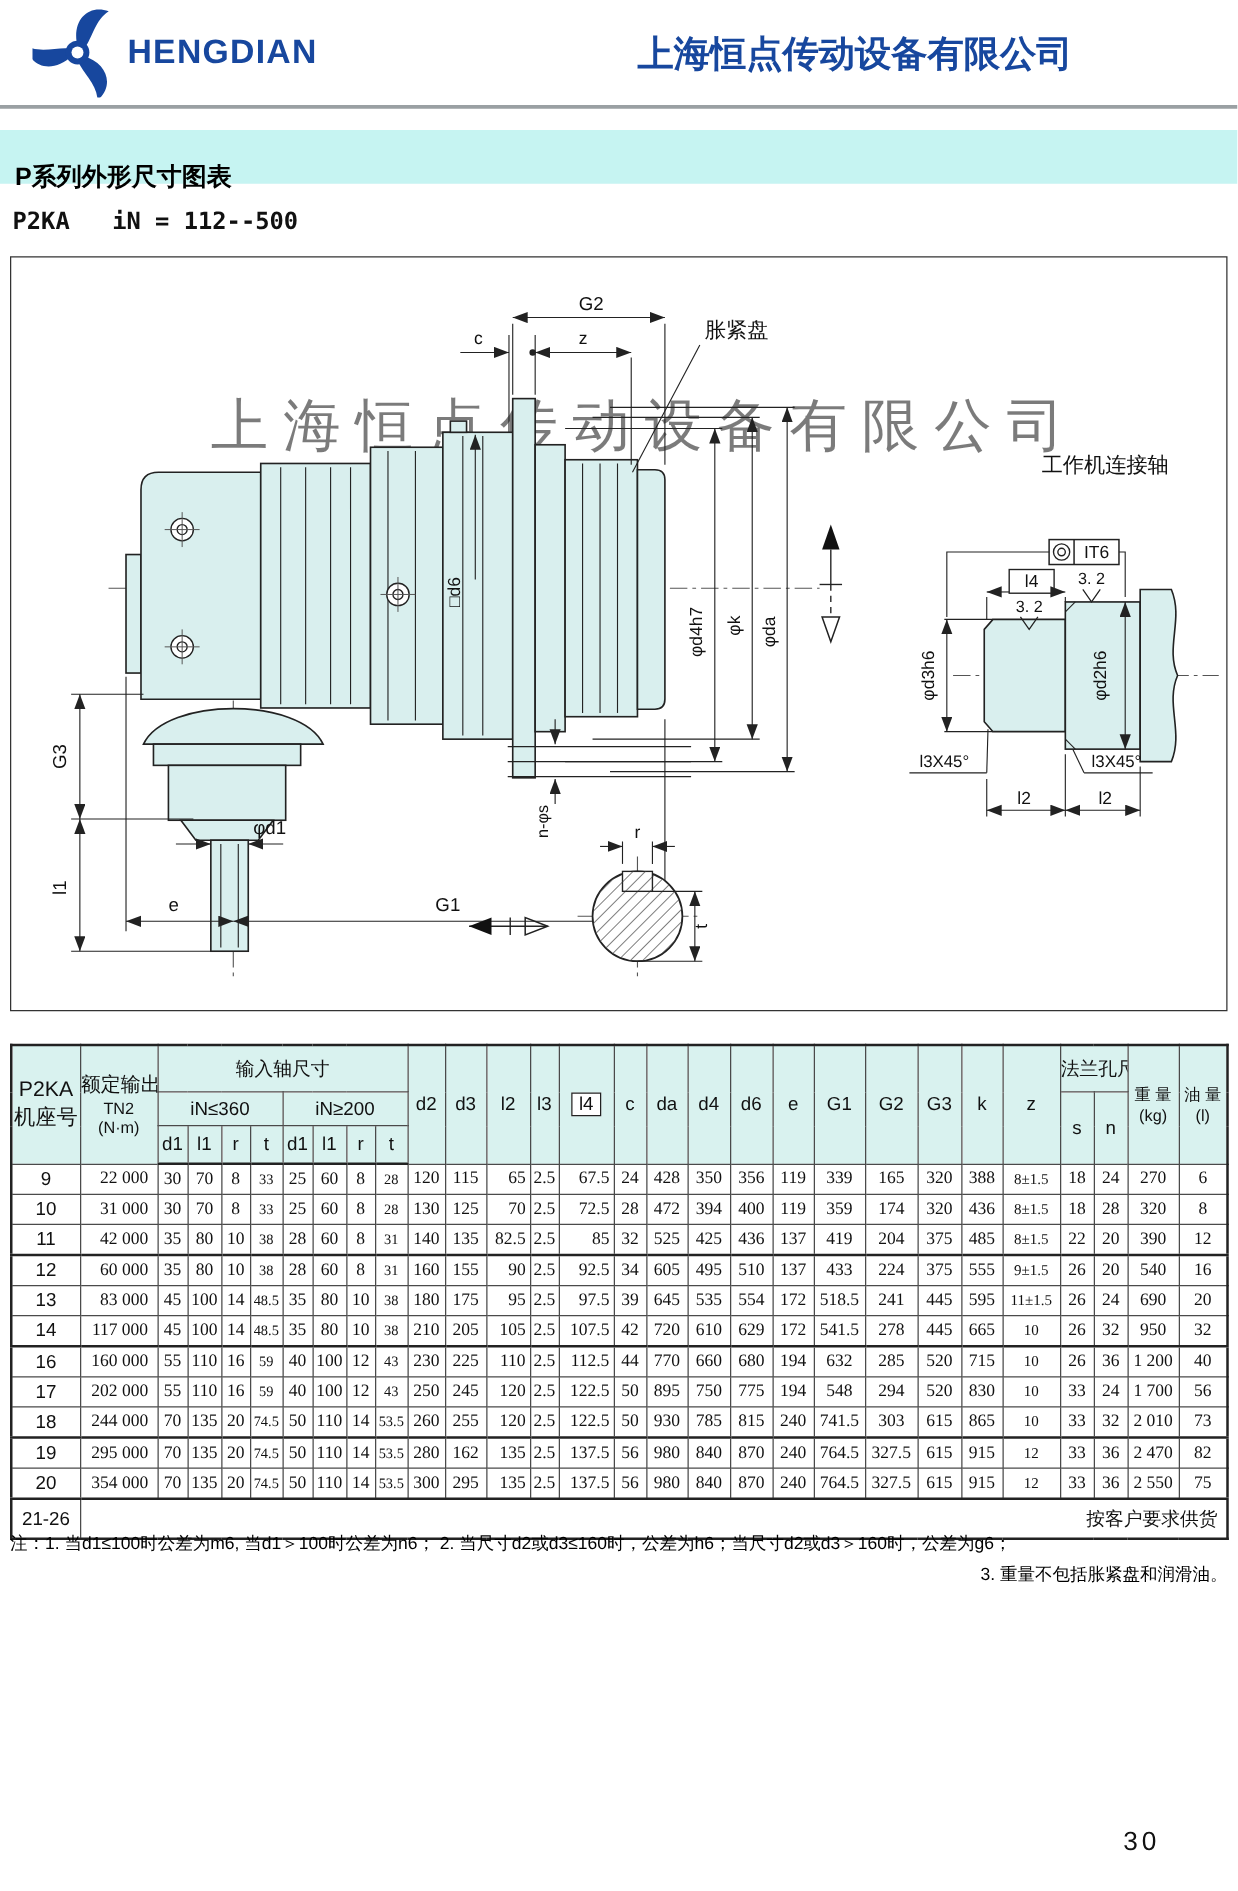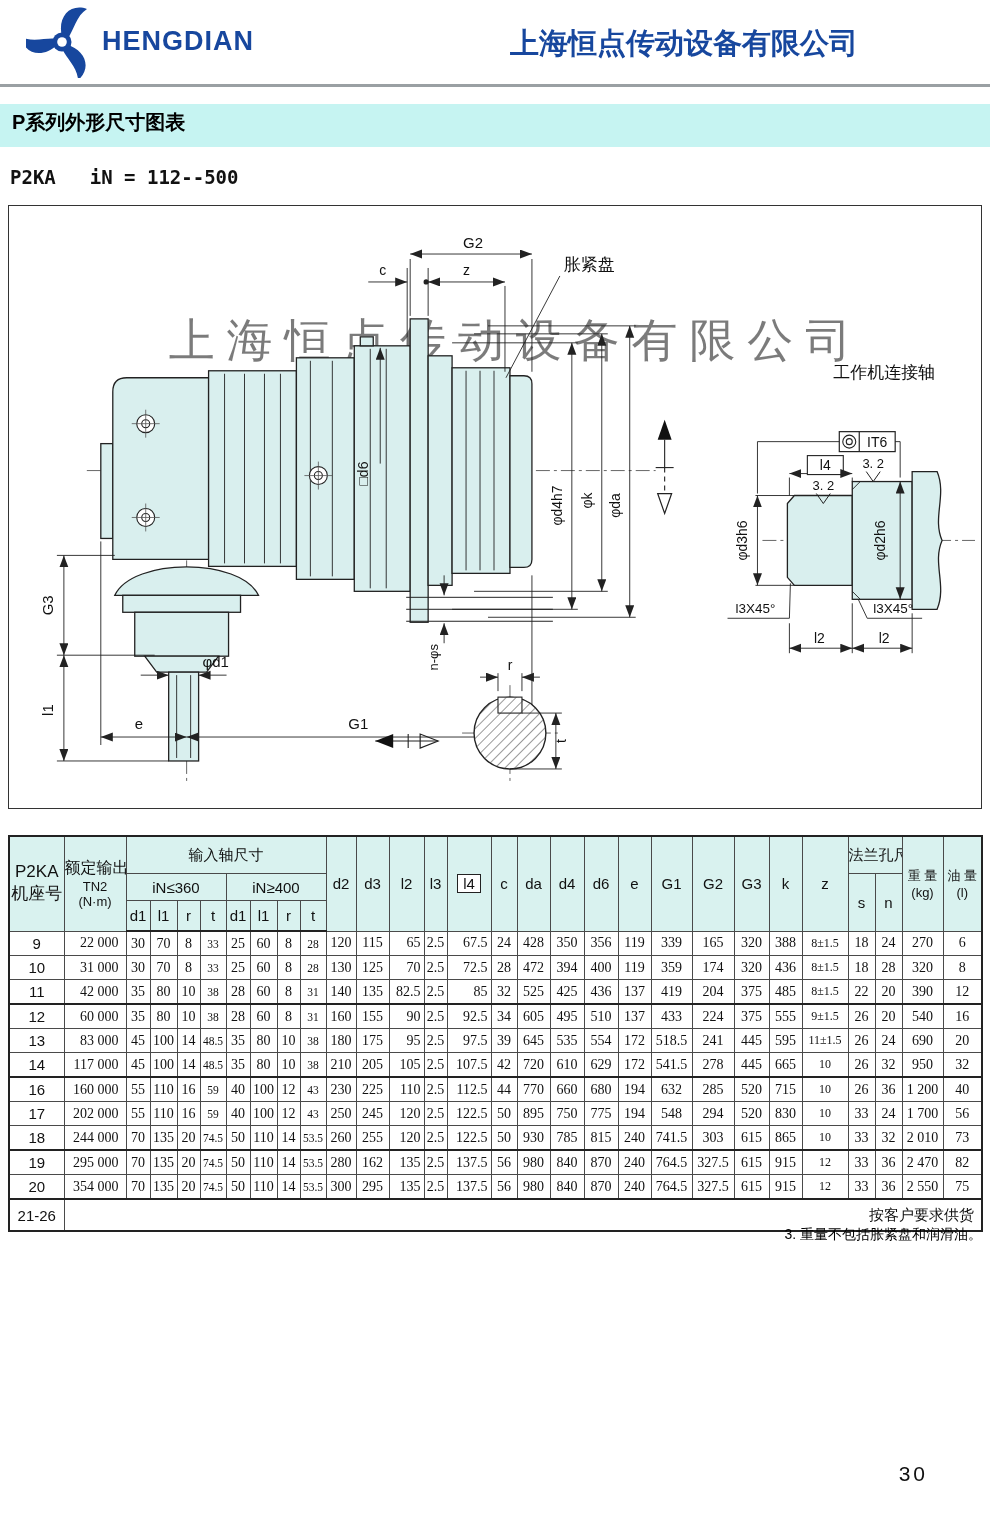--- a/index.html
+++ b/index.html
@@ -6,21 +6,21 @@
   body{width:990px;height:1513px;position:relative;font-family:"Liberation Sans",sans-serif;color:#111;}
   .abs{position:absolute;}
   
   .brand-row{left:0;top:0;width:868px;height:84px;}
   .logo{left:26px;top:6px;}
   .brand-name{left:102px;top:26px;font-size:27px;font-weight:600;letter-spacing:1px;color:#17479e;}
   .company{right:10px;top:24px;font-size:29px;font-weight:700;color:#17479e;font-family:"Liberation Serif",serif;}
   .hr{left:0;top:84px;width:990px;height:3px;background:#9aa0a3;}
   
   .titlebar{left:0;top:104px;width:990px;height:43px;background:#c6f4f2;}
-  .titlebar span{display:block;padding:5px 0 0 12px;font-size:20px;font-weight:600;color:#000;}
+  .titlebar span{display:block;padding:24px 0 0 12px;font-size:20px;font-weight:600;color:#000;}
   .subtitle{left:10px;top:166px;font-family:"DejaVu Sans Mono",monospace;font-size:19px;font-weight:600;}
   .subtitle .ratio{margin-left:34px;}
   
   .drawbox{left:8px;top:205px;width:972px;height:602px;border:1.5px solid #333;background:#fff;}
   svg text{font-family:"Liberation Sans",sans-serif;fill:#111;}
   
   table.dtab{position:absolute;left:8px;top:835px;width:974px;border-collapse:collapse;table-layout:fixed;background:#fff;}
   .dtab th,.dtab td{border:1px solid #4a4a4a;padding:0;text-align:center;overflow:hidden;white-space:nowrap;}
   .dtab{border:2px solid #222;}
   .dtab thead th{background:#d9f2ef;font-weight:normal;font-size:15px;}
@@ -381,21 +381,21 @@
         <div class="h-mid">重 量</div>
         <div class="h-mid">(kg)</div>
       </th>
       <th rowspan="3">
         <div class="h-mid">油 量</div>
         <div class="h-mid">(l)</div>
       </th>
     </tr>
     <tr>
       <th colspan="4">iN≤360</th>
-      <th colspan="4">iN≥400</th>
+      <th colspan="4">iN≥200</th>
       <th rowspan="2">s</th>
       <th rowspan="2">n</th>
     </tr>
     <tr>
       <th>d1</th>
       <th>l1</th>
       <th>r</th>
       <th>t</th>
       <th>d1</th>
       <th>l1</th>
@@ -746,16 +746,17 @@
         <td>75</td>
       </tr>
       <tr class="last-row" id="last-row">
       <td>21-26</td>
       <td colspan="28">按客户要求供货</td>
     </tr>
   </tbody>
 </table>
 
 <div class="abs notes">
+  <div class="n1">注：1. 当d1≤100时公差为m6, 当d1＞100时公差为n6；  2. 当尺寸d2或d3≤160时，公差为h6；当尺寸d2或d3＞160时，公差为g6；</div>
   <div class="n2">3. 重量不包括胀紧盘和润滑油。</div>
 </div>
 
 <div class="abs pageno">30</div>
 
 </body></html>

